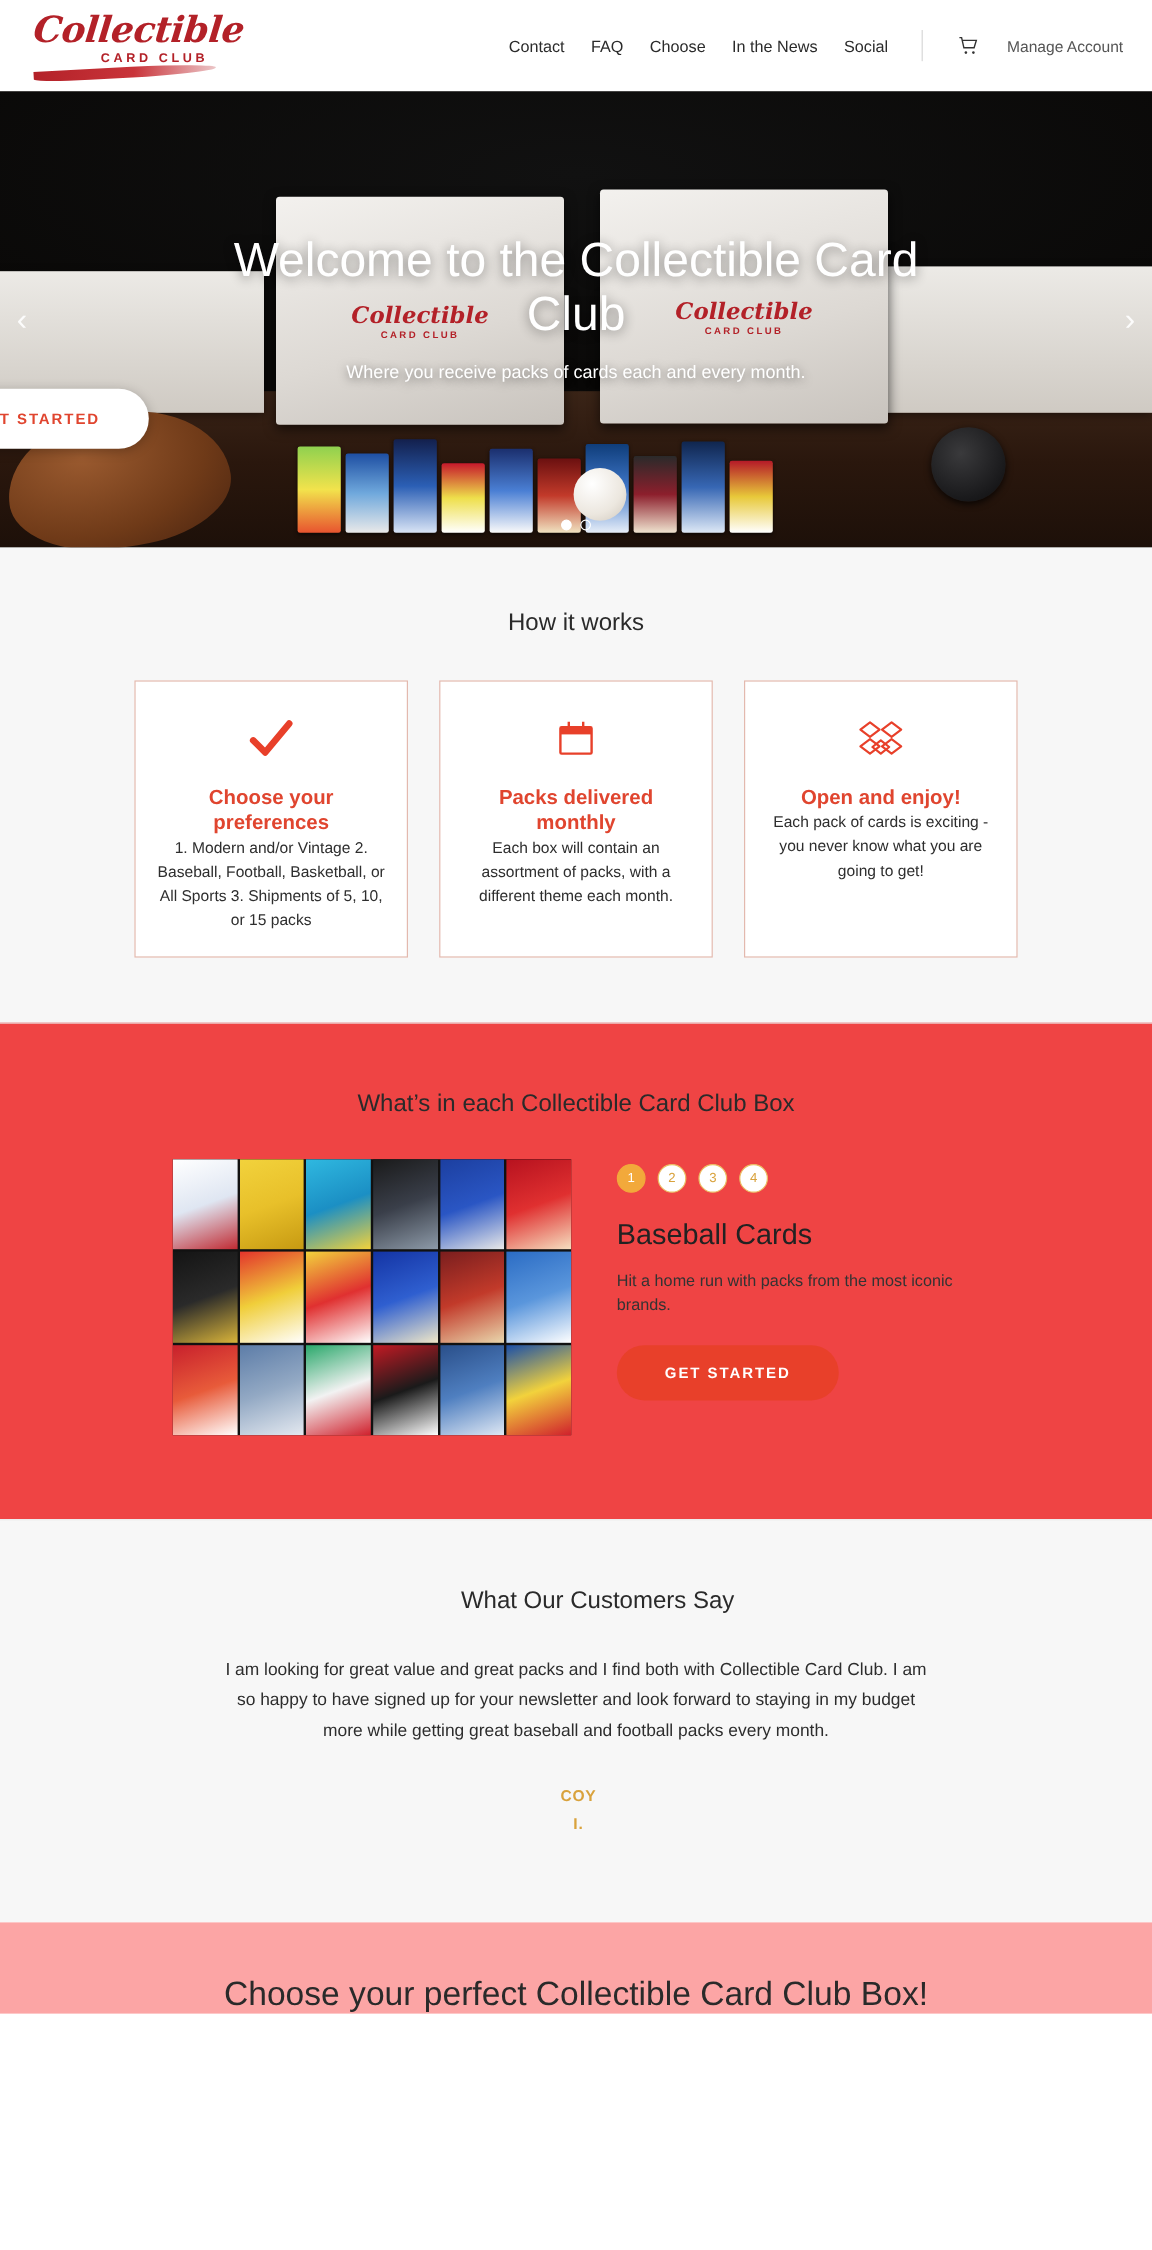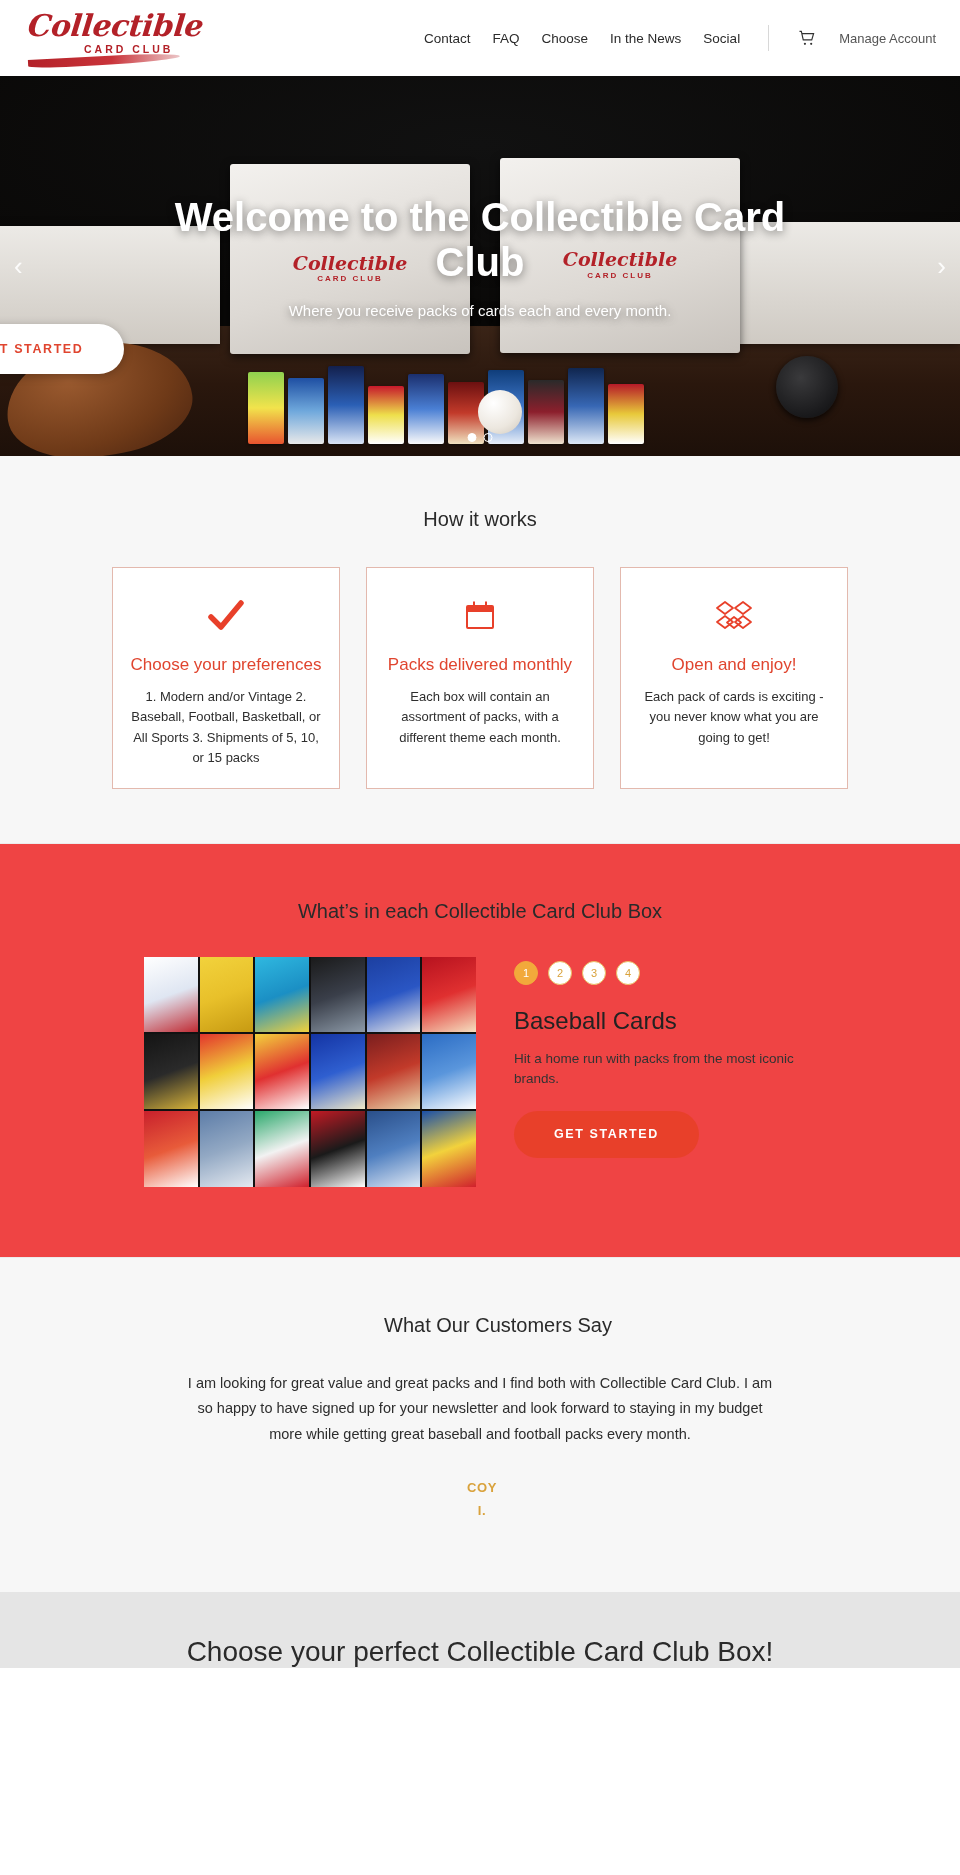--- a/index.html
+++ b/index.html
@@ -125,21 +125,21 @@
     box-shadow: 0 2px 6px rgba(0,0,0,.8);
   }
   .hero-overlay {
     position: absolute; inset: 0;
     display: flex; flex-direction: column; align-items: center; justify-content: center;
     text-align: center;
   }
   .hero-title {
     color: #fff;
     font-size: 40px;
-    font-weight: 700;
+    font-weight: 400;
     line-height: 1.12;
     max-width: 640px;
     text-shadow: 0 2px 10px rgba(0,0,0,.45);
     margin-top: -18px;
   }
   .hero-sub {
     color: #fff;
     font-size: 15px;
     margin-top: 18px;
     text-shadow: 0 2px 8px rgba(0,0,0,.5);
@@ -195,23 +195,22 @@
     width: 228px;
     background: #ffffff;
     border: 1px solid #e3b9ae;
     padding: 26px 16px 20px;
     text-align: center;
   }
   .how-icon { height: 44px; display:flex; align-items:center; justify-content:center; margin-bottom: 16px; }
   .how-title {
     color: #E0452F;
     font-size: 17px;
-    font-weight: 400;
+    font-weight: 700;
     line-height: 1.25;
-    margin-bottom: 12px;
   }
   .how-body {
     font-size: 13px;
     line-height: 1.55;
     color: #2e2e2e;
   }
 
   
   .section-box { background: #ef4444; padding: 56px 0 70px; border-top: 1px solid #ececec; }
   .box-inner { display:flex; justify-content:center; gap: 38px; margin-top: 34px; }
@@ -270,21 +269,21 @@
     text-align: center;
     color: #D9A23C;
     font-size: 13px;
     font-weight: bold;
     letter-spacing: 0.6px;
     line-height: 1.75;
   }
   .testi-author span { display: block; padding-left: 4px; }
 
   
-  .section-bottom { background: #e5e5e5; padding: 44px 0 0; }
+  .section-bottom { background: #fca5a5; padding: 44px 0 0; }
   .bottom-title {
     text-align: center;
     font-size: 28px;
     font-weight: 400;
     color: #2a2a2a;
   }
 </style>
 </head>
 <body>
 

